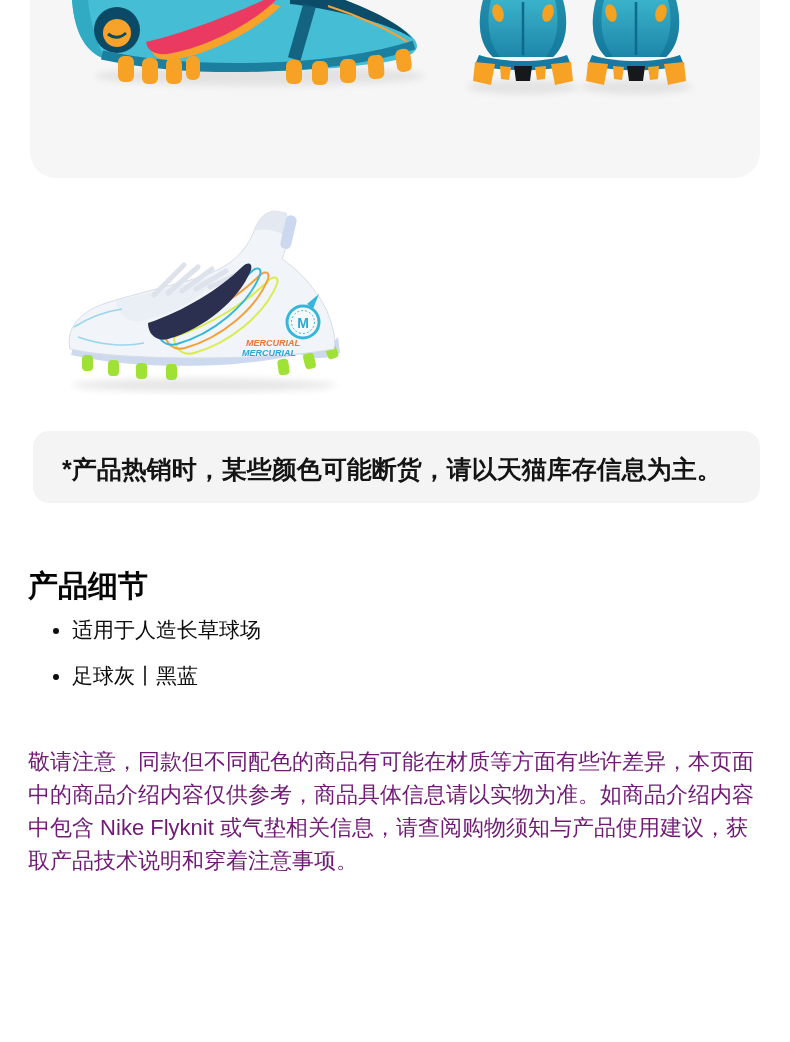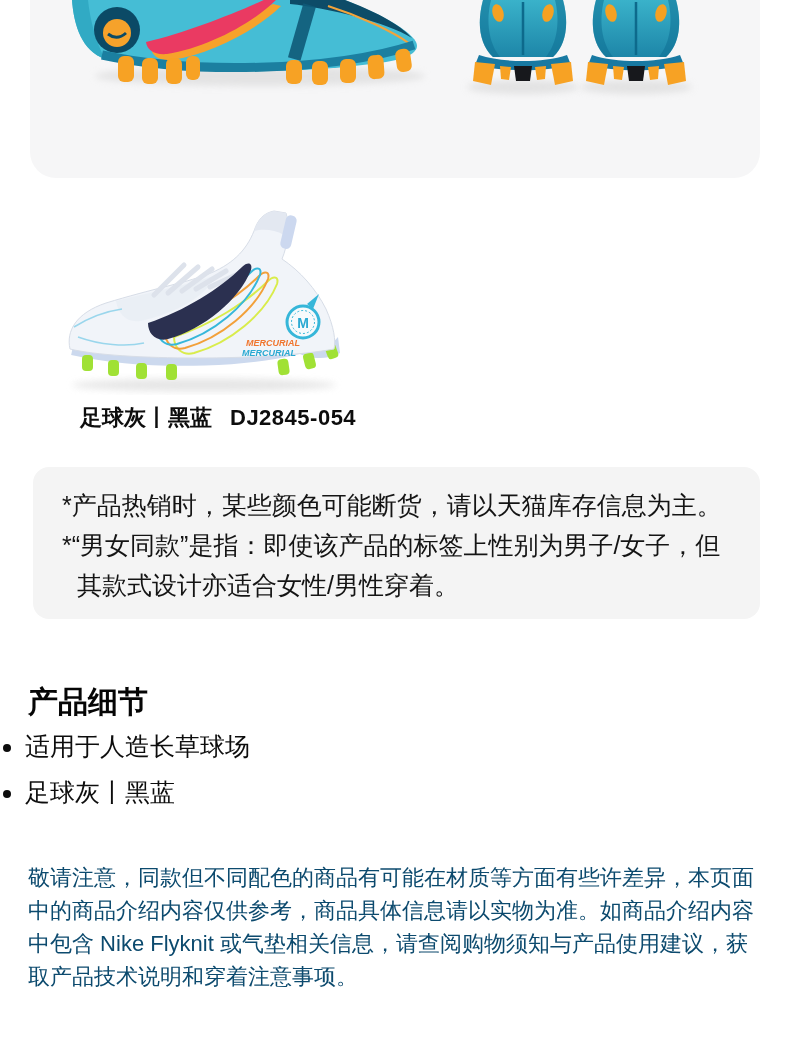--- a/index.html
+++ b/index.html
@@ -35,48 +35,49 @@
   
   .disclaimer {
     margin: 36px 30px 0 33px;
     width: 727px;
     background: #f4f4f4;
     border-radius: 16px;
     padding: 18px 22px 14px 29px;
     font-size: 25px;
     line-height: 40px;
     color: #141414;
+    font-weight: bold;
   }
   .disclaimer p {
     padding-left: 15px;
     text-indent: -15px;
   }
 
   
   .details-title {
     margin: 68px 7px 0 28px;
     font-size: 30px;
     line-height: 30px;
     font-weight: 700;
     color: #050505;
   }
   .details-list {
     margin: 6px 0 0 0;
-    padding-left: 25px;
-    font-size: 25px;
+    padding-left: 72px;
+    font-size: 21px;
     color: #0d0d0d;
   }
   .details-list li { line-height: 46px; }
 
   
   .notice {
     margin: 46px 28px 0 28px;
     font-size: 22px;
     line-height: 33px;
-    color: #0c4a6e;
+    color: #701a75;
   }
 </style>
 </head>
 <body>
 
 <div class="hero">
   <svg width="730" height="178" viewBox="0 0 730 178">
     <defs>
       <filter id="soft" x="-40%" y="-40%" width="180%" height="180%">
         <feGaussianBlur stdDeviation="3.5"></feGaussianBlur>
@@ -198,28 +199,24 @@
     <text x="190" y="141" font-size="9" font-style="italic" font-weight="700" fill="#f0752e">MERCURIAL</text>
     <text x="186" y="151" font-size="9" font-style="italic" font-weight="700" fill="#2aa9d2">MERCURIAL</text>
 
     <g>
       <circle cx="247" cy="117" r="16" fill="#f7fafc" stroke="#36b6d9" stroke-width="3"></circle>
       <circle cx="247" cy="117" r="11.5" fill="none" stroke="#36b6d9" stroke-width="1" stroke-dasharray="2 2"></circle>
       <path d="M251,99 L263,89 L257,104 Z" fill="#36b6d9"></path>
       <text x="247" y="123" font-size="14" font-weight="700" fill="#2aa9d2" text-anchor="middle">M</text>
     </g>
   </svg>
-  <div class="variant-caption">
-    <span>足球灰丨黑蓝</span><span class="code">DJ2845-054</span>
-  </div>
 </div>
 
 <div class="disclaimer">
   <p>*产品热销时，某些颜色可能断货，请以天猫库存信息为主。</p>
-  <p>*“男女同款”是指：即使该产品的标签上性别为男子/女子，但其款式设计亦适合女性/男性穿着。</p>
 </div>
 
 <h2 class="details-title">产品细节</h2>
 <ul class="details-list">
   <li>适用于人造长草球场</li>
   <li>足球灰丨黑蓝</li>
 </ul>
 
 <p class="notice">敬请注意，同款但不同配色的商品有可能在材质等方面有些许差异，本页面中的商品介绍内容仅供参考，商品具体信息请以实物为准。如商品介绍内容中包含 Nike Flyknit 或气垫相关信息，请查阅购物须知与产品使用建议，获取产品技术说明和穿着注意事项。</p>
 

